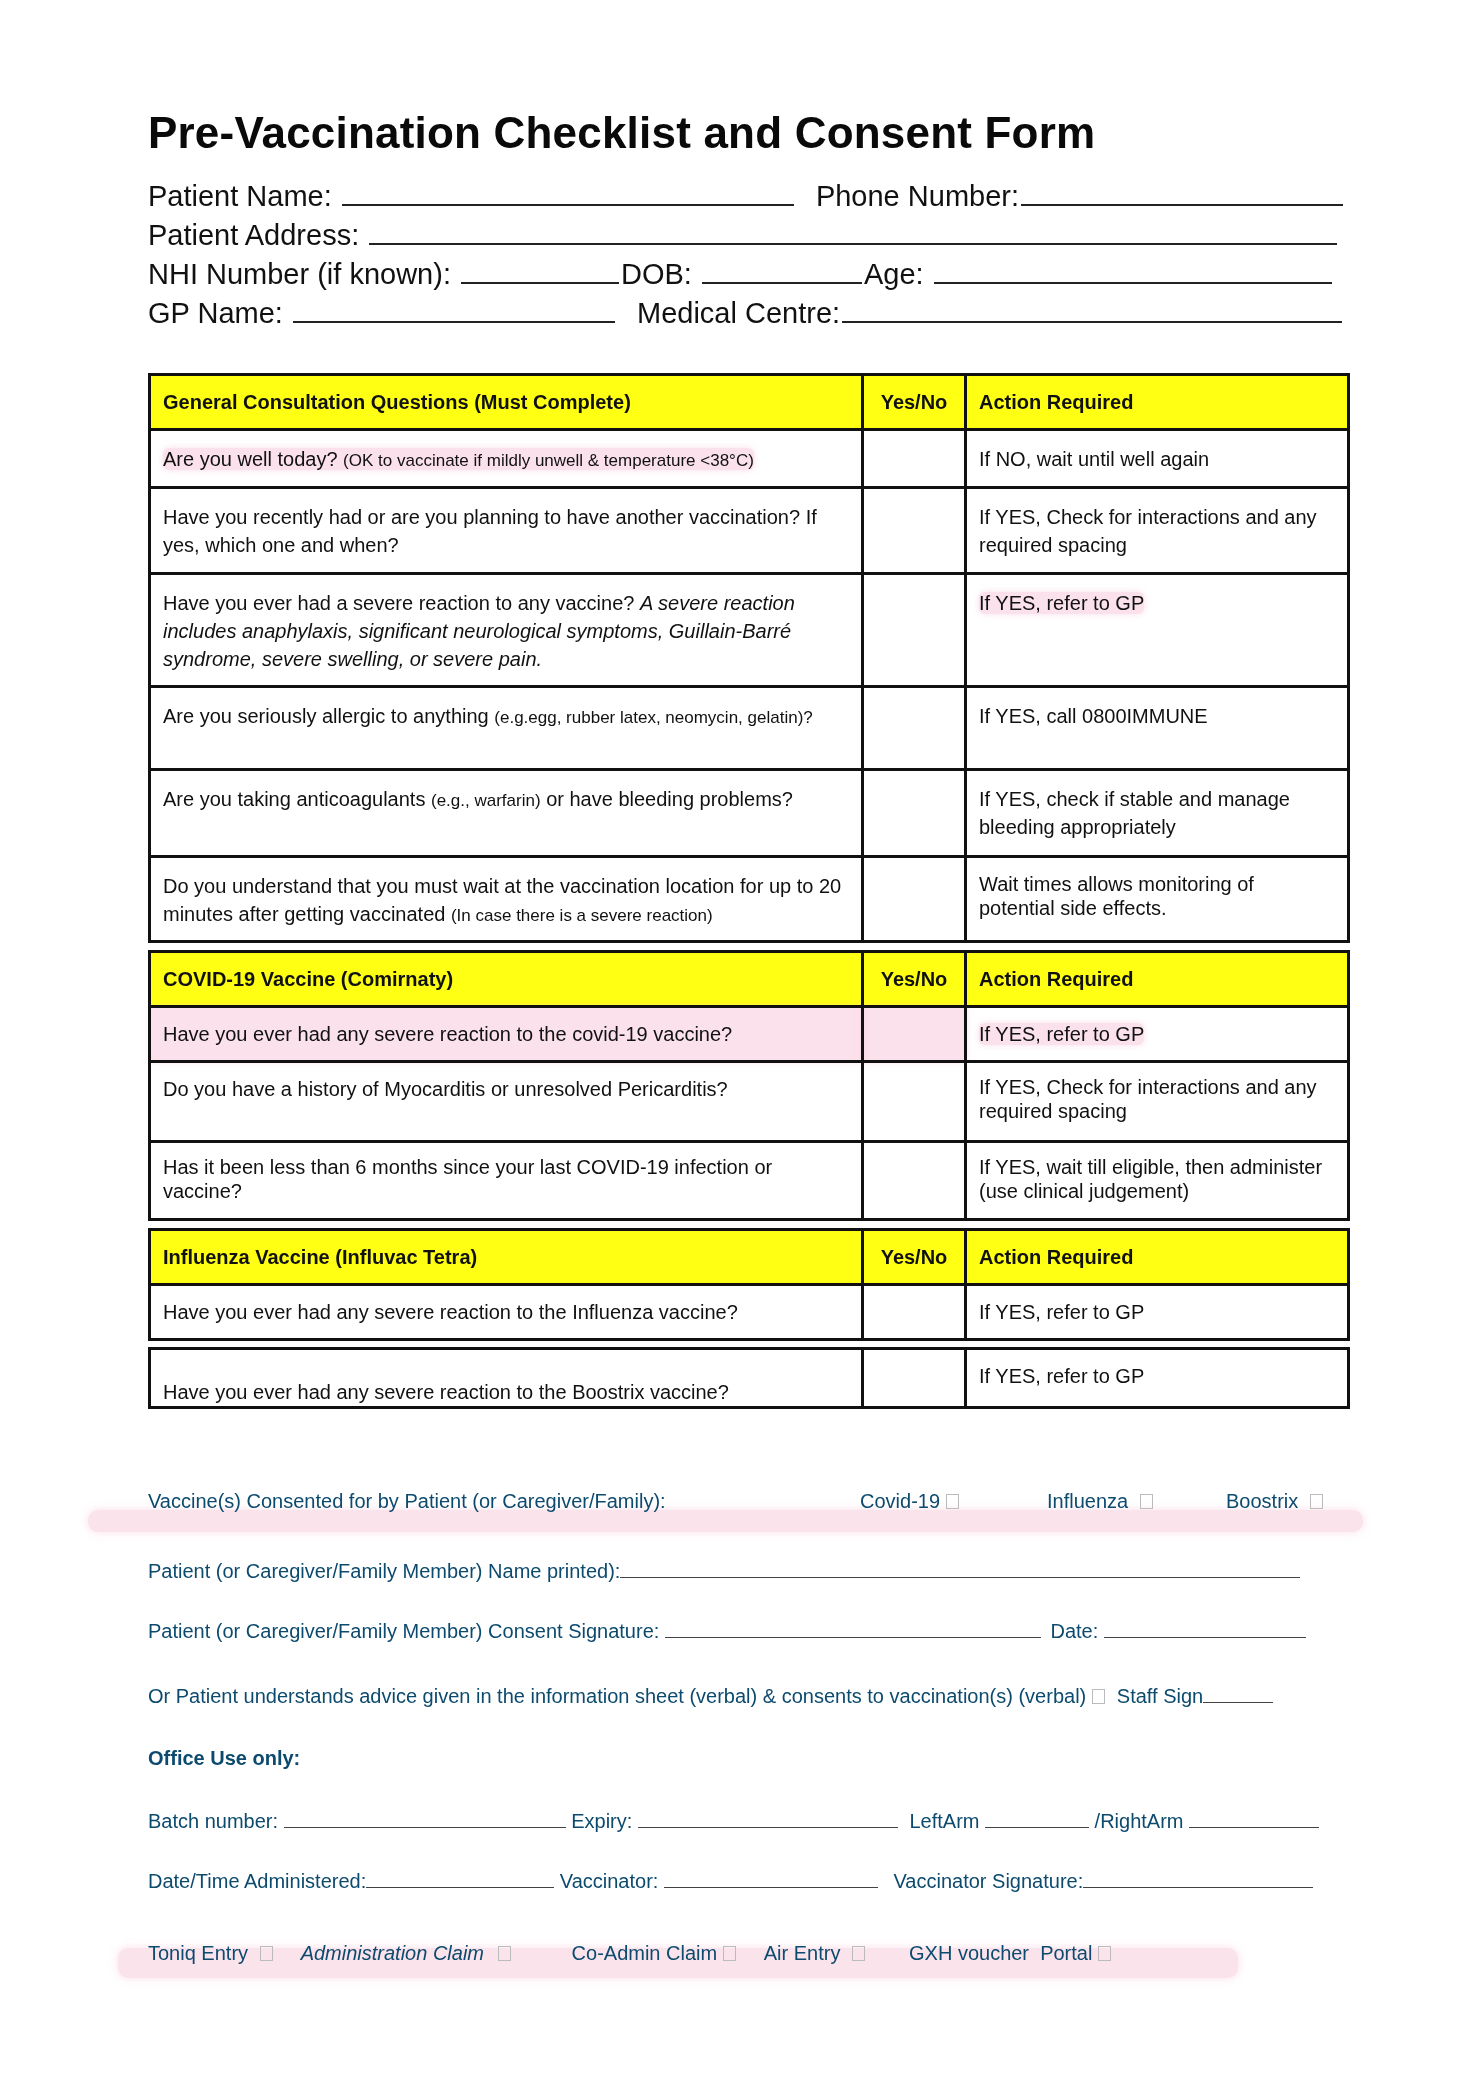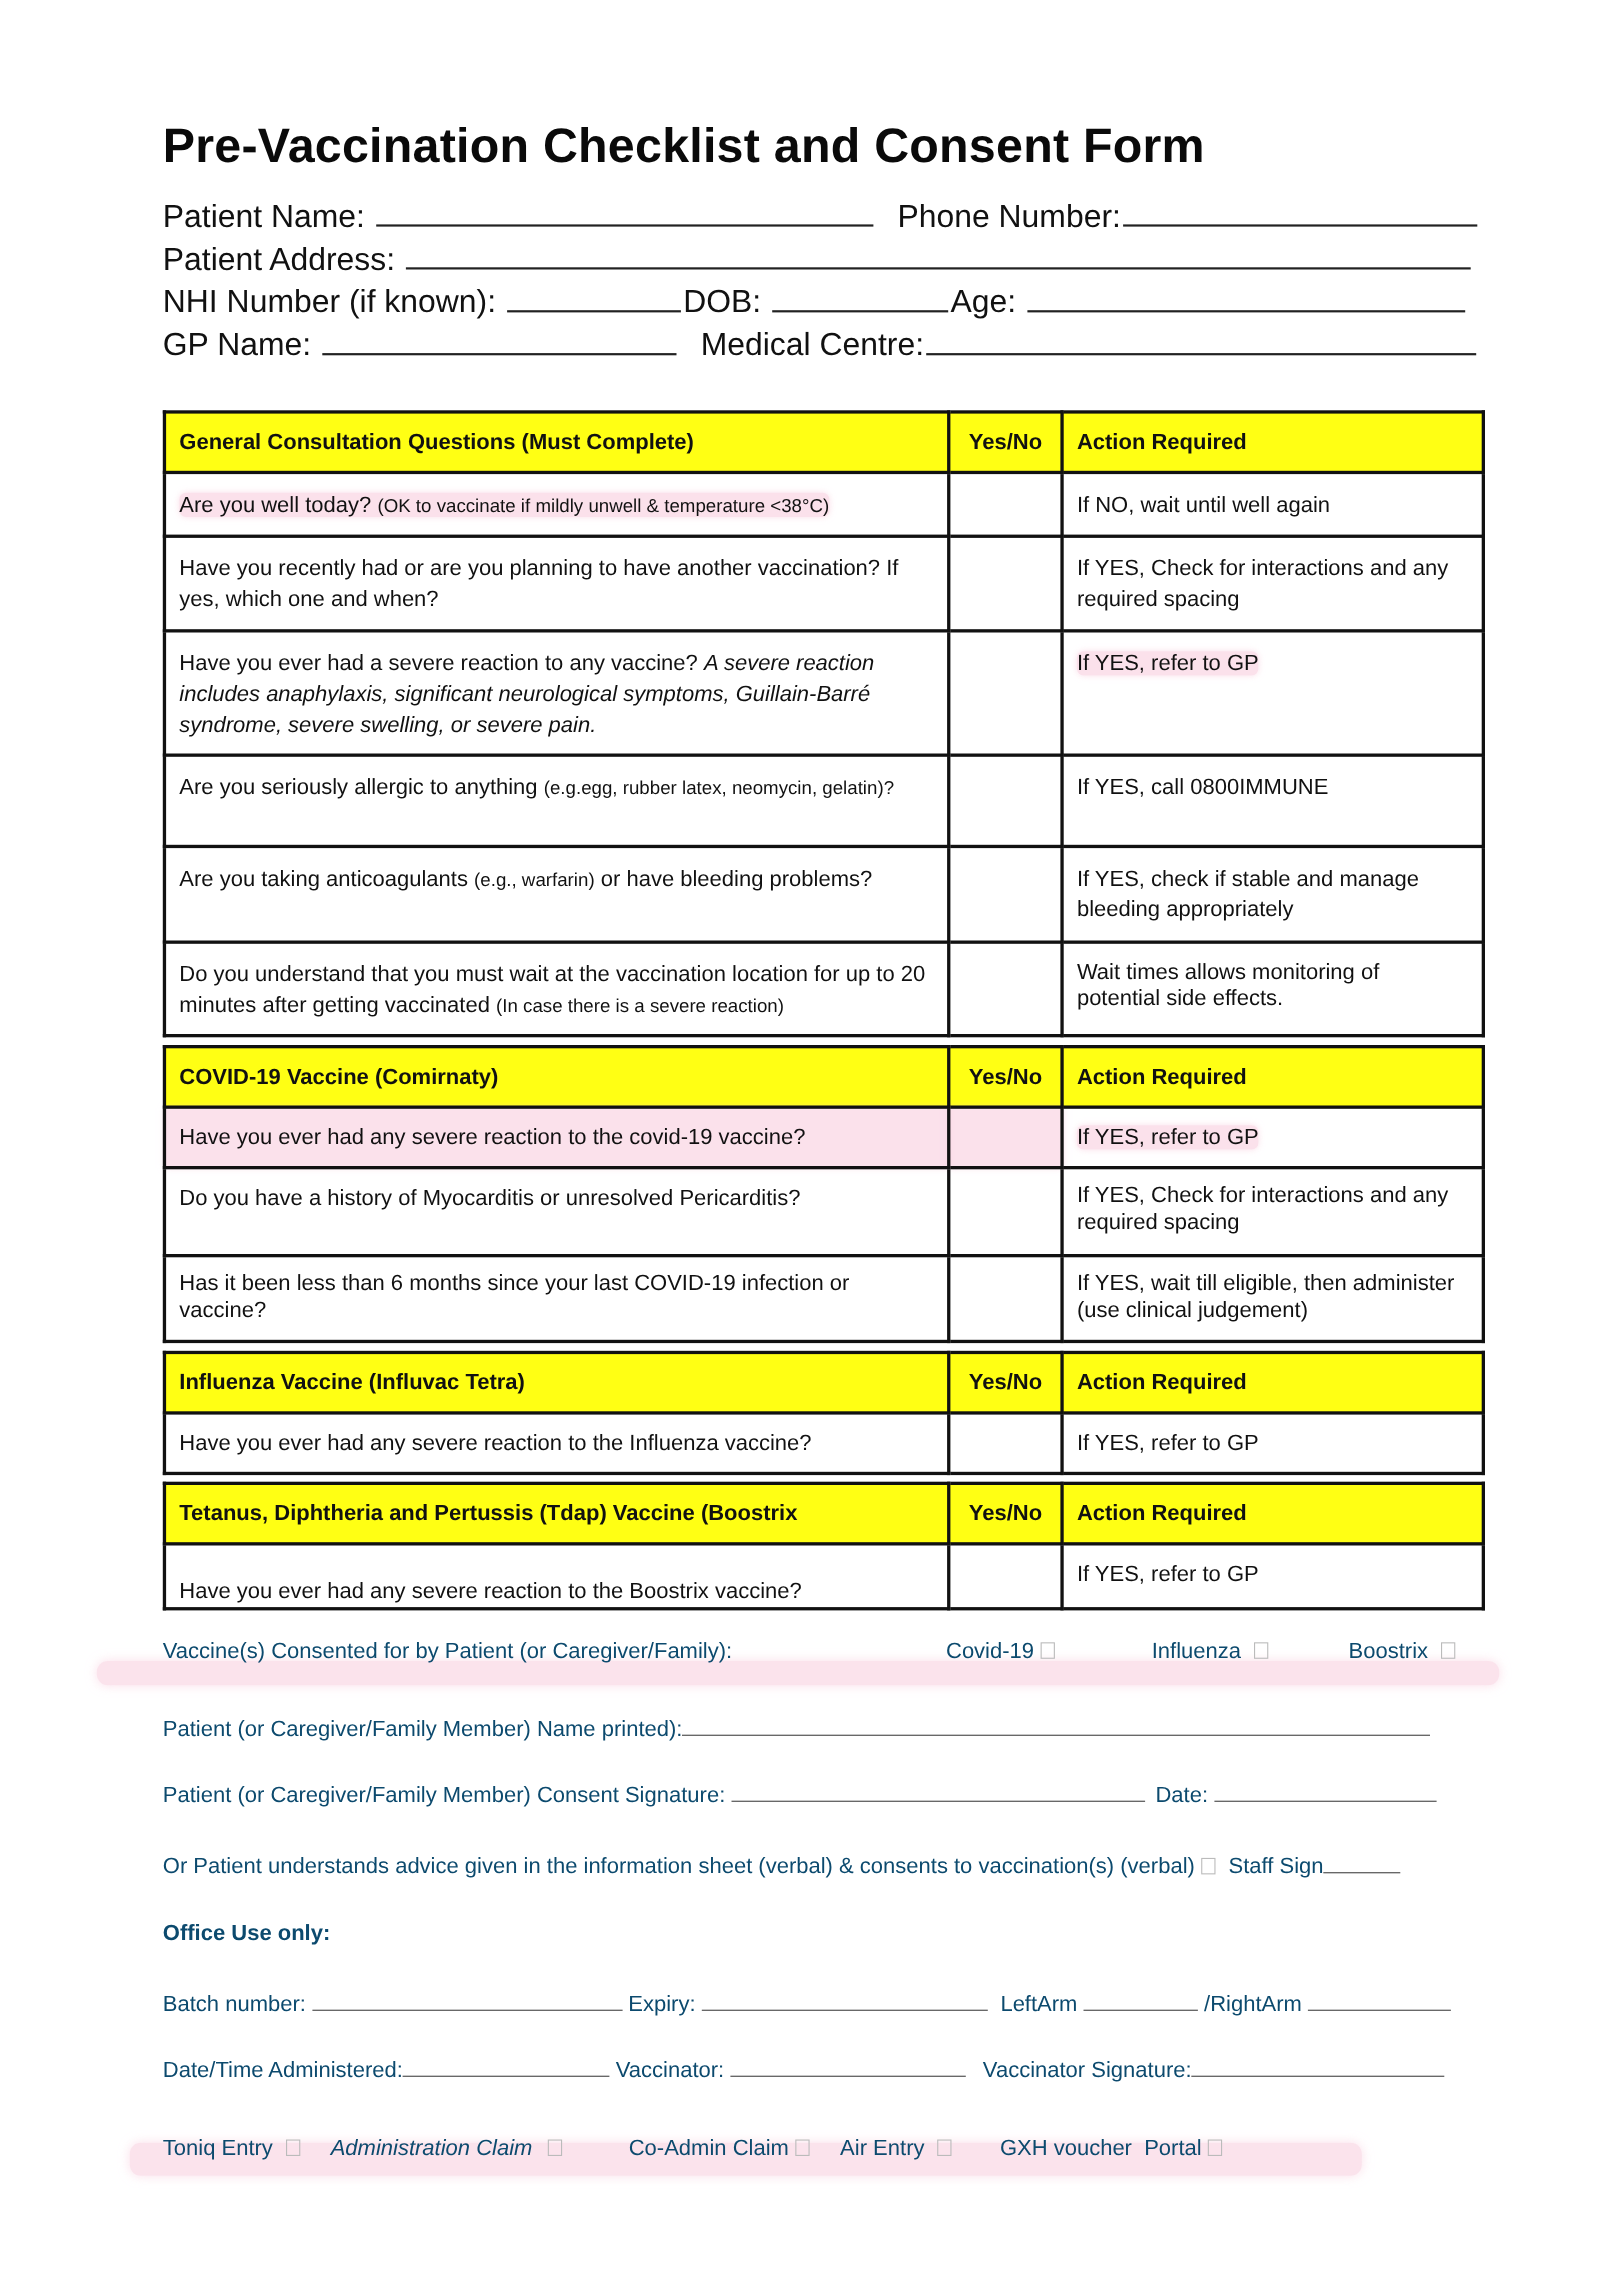--- a/index.html
+++ b/index.html
@@ -189,25 +189,20 @@
 </tbody>
   </table>
 
 <table class="sec" style="top:1347px;">
   <colgroup>
       <col class="c1">
       <col class="c2">
       <col class="c3">
     </colgroup>
   <tbody>
-      <tr class="head" style="height:55px;">
-    <td>Tetanus, Diphtheria and Pertussis (Tdap) Vaccine (Boostrix</td>
-    <td class="yn">Yes/No</td>
-    <td>Action Required</td>
-  </tr>
   <tr style="height:55px;">
     <td>
           <div class="pt" style="padding-top:28px;">Have you ever had any severe reaction to the Boostrix  vaccine?</div>
         </td>
     <td></td>
     <td>
           <div class="pt" style="padding-top:12px;">If YES, refer to GP</div>
         </td>
   </tr>
 </tbody>

